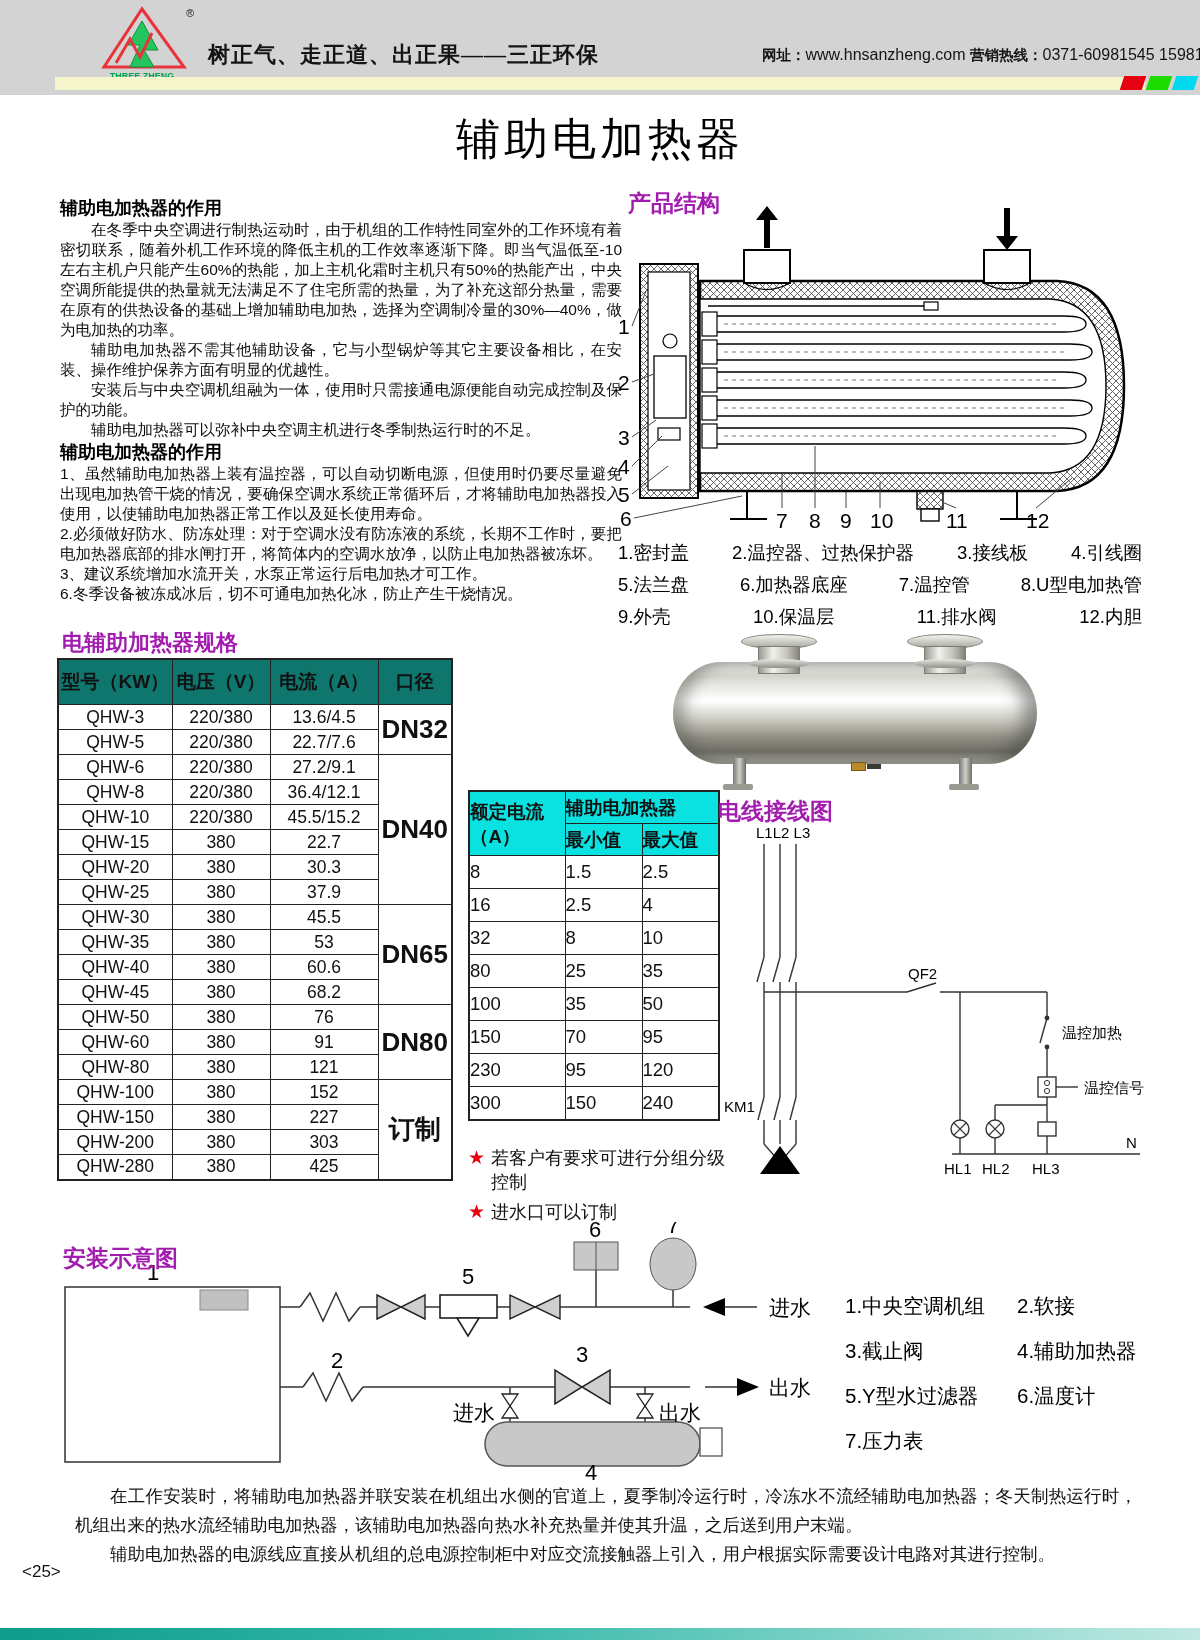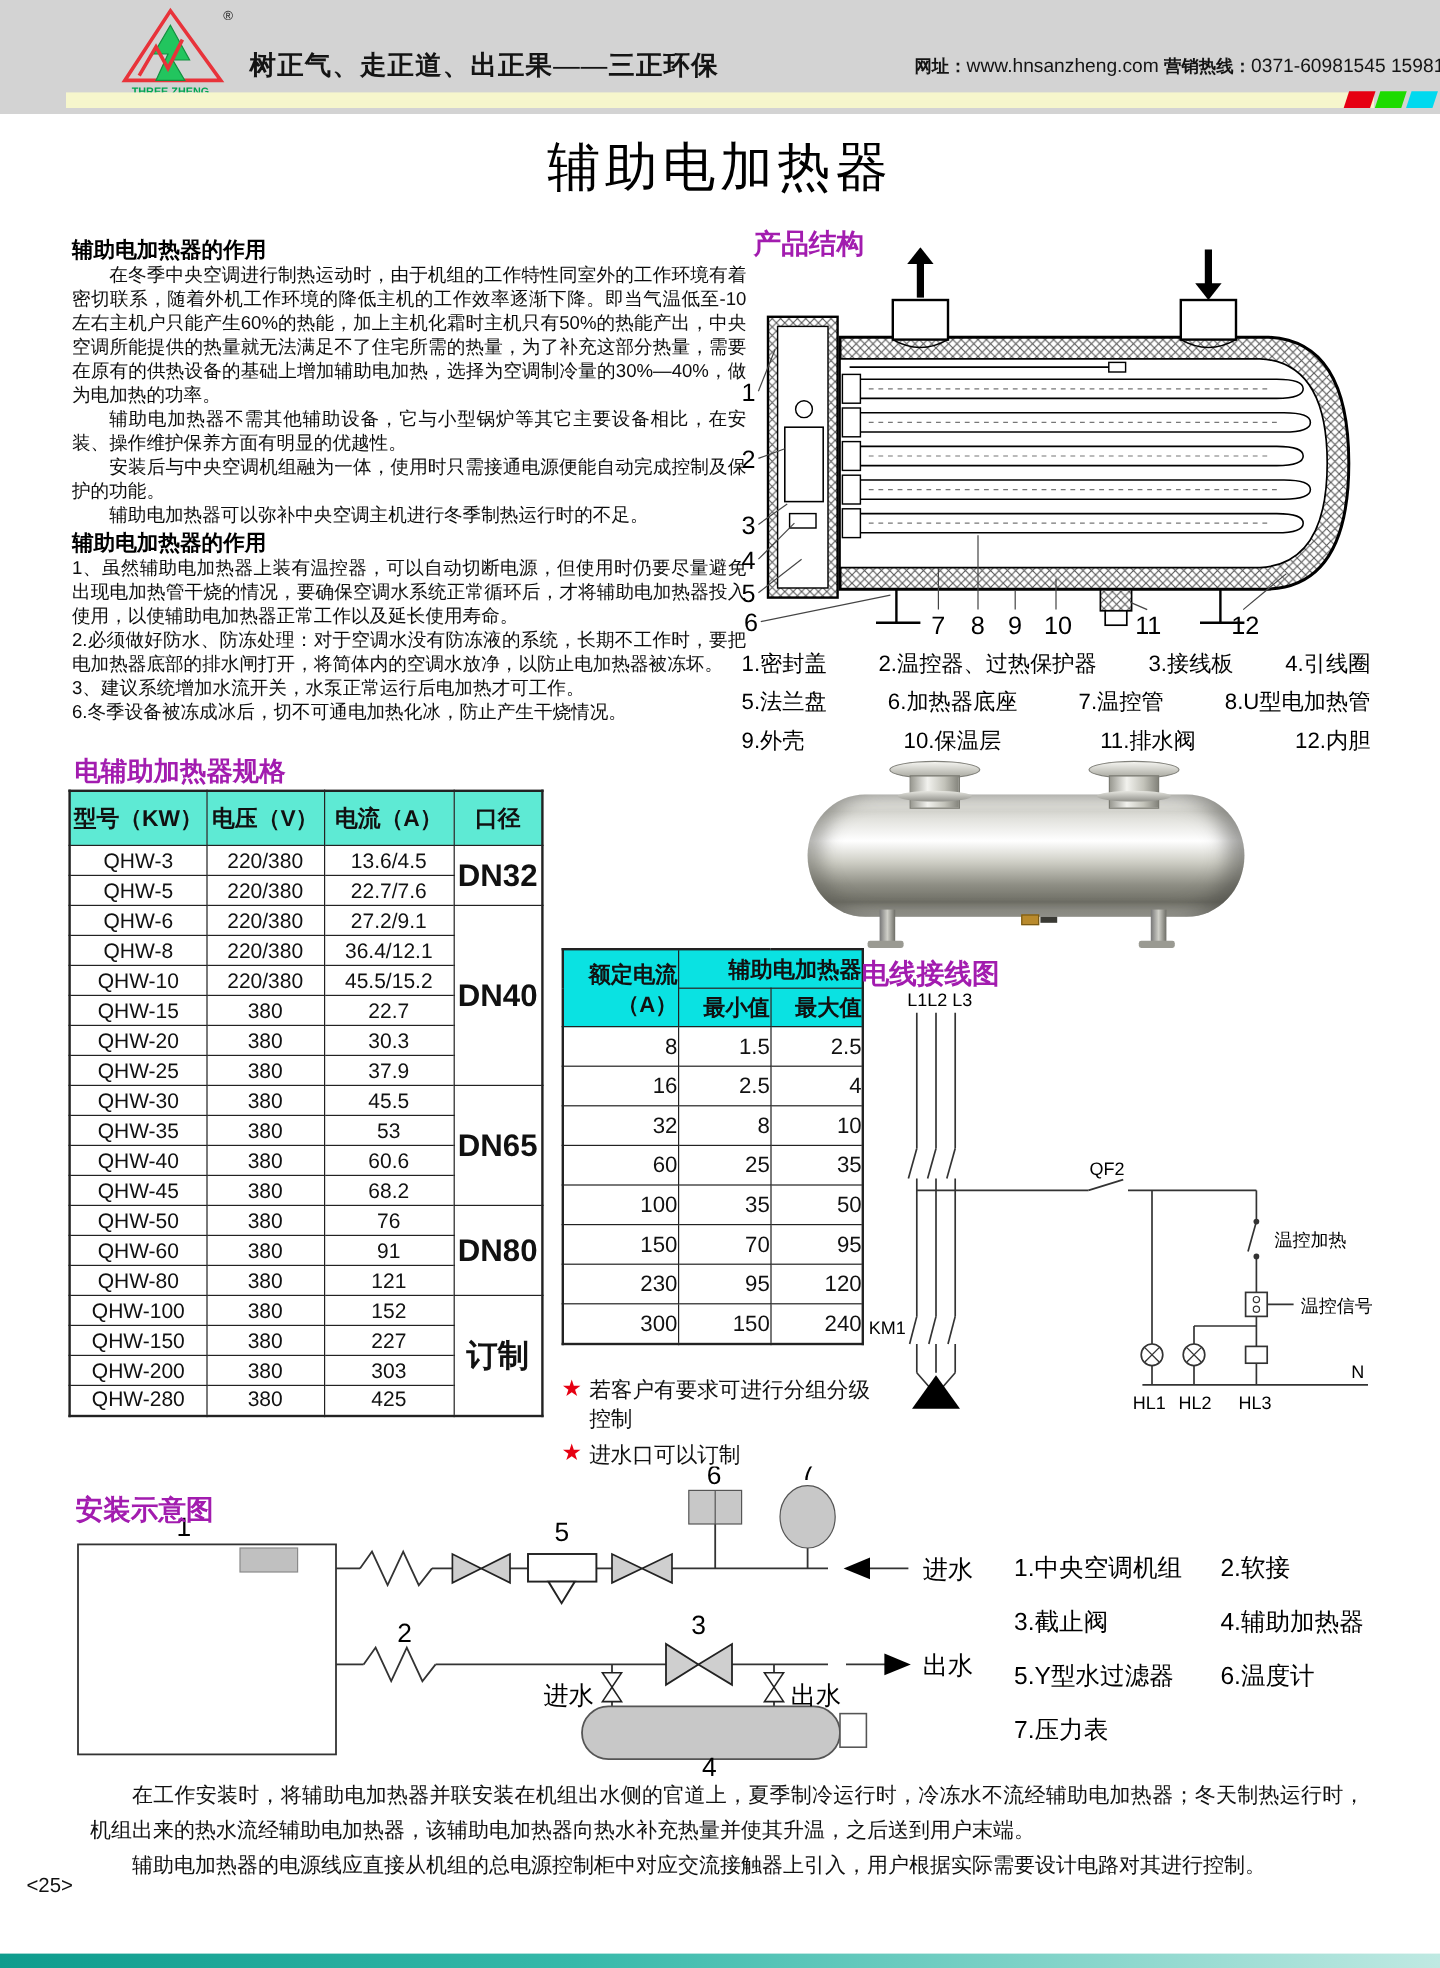--- a/index.html
+++ b/index.html
@@ -21,27 +21,27 @@
   
   .text-col { position:absolute; left:60px; top:196px; width:562px; font-size:15.5px; line-height:20px; text-align:justify; color:#0d0d0d; }
   .text-col h3 { font-size:18px; line-height:24px; color:#000; }
   .text-col p.ind { text-indent:2em; }
 
   
   .sec-head { position:absolute; font-weight:bold; color:#a21caf; }
 
   
   .spec-table { position:absolute; left:57px; top:658px; width:394px; border-collapse:collapse; text-align:center; table-layout:fixed; }
-  .spec-table th { background:#5eead4; border:1px solid #222; font-size:19px; padding:9px 0; font-weight:bold; }
+  .spec-table th { background:#0f766e; border:1px solid #222; font-size:19px; padding:9px 0; font-weight:bold; }
   .spec-table td { border:1px solid #222; font-size:17.5px; height:25px; }
   .spec-table td.dn { font-size:26px; font-weight:bold; }
   .spec-table { border:2px solid #222; }
 
   
-  .cable-table { position:absolute; left:468px; top:790px; width:250px; border-collapse:collapse; text-align:right; table-layout:fixed; border:2px solid #222; }
+  .cable-table { position:absolute; left:468px; top:790px; width:250px; border-collapse:collapse; text-align:left; table-layout:fixed; border:2px solid #222; }
   .cable-table th { background:#0ae2e2; border:1px solid #222; font-size:18.5px; font-weight:bold; padding:3px 0; }
   .cable-table td { border:1px solid #222; font-size:18.5px; height:33px; }
 
   .star-notes { position:absolute; left:468px; top:1146px; width:268px; font-size:18px; line-height:24px; }
   .star-note { display:flex; gap:6px; margin-bottom:6px; }
   .star { color:#e60012; font-size:19px; line-height:24px; }
 
   
   .structure-legend { position:absolute; left:618px; top:540px; width:524px; font-size:18.5px; color:#000; }
   .legend-row { display:flex; justify-content:space-between; margin-bottom:7px; }
@@ -395,21 +395,21 @@
           <td>16</td>
           <td>2.5</td>
           <td>4</td>
         </tr>
         <tr>
           <td>32</td>
           <td>8</td>
           <td>10</td>
         </tr>
         <tr>
-          <td>60</td>
+          <td>80</td>
           <td>25</td>
           <td>35</td>
         </tr>
         <tr>
           <td>100</td>
           <td>35</td>
           <td>50</td>
         </tr>
         <tr>
           <td>150</td>

